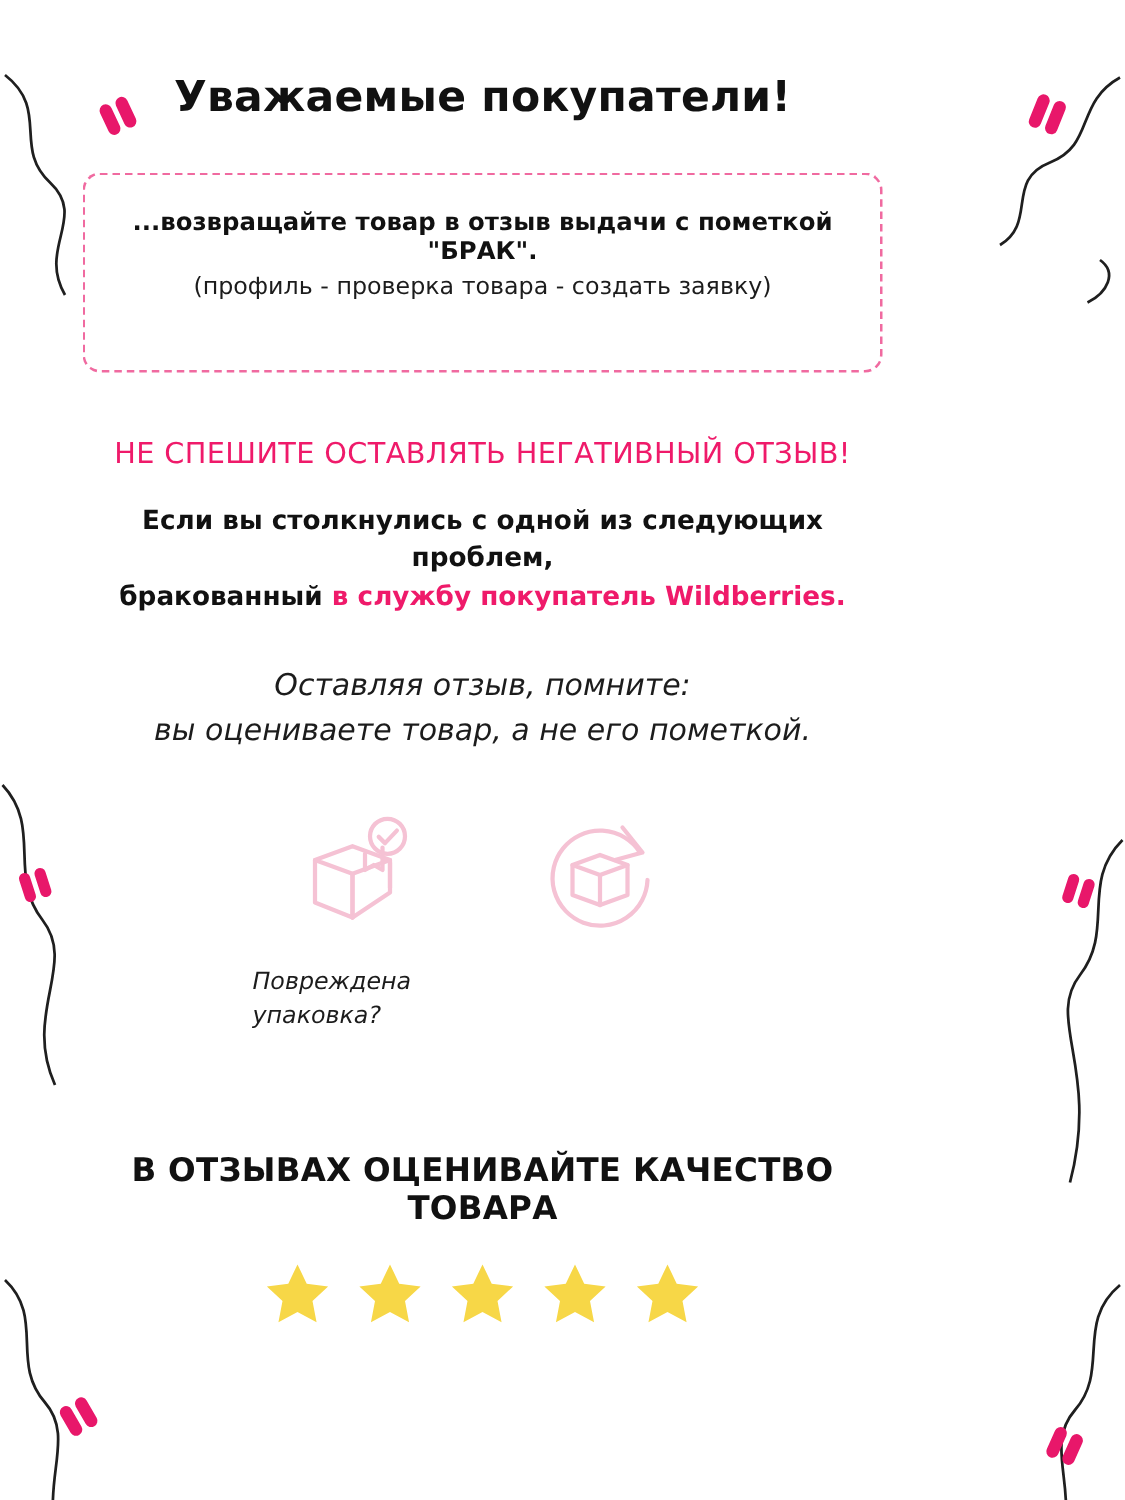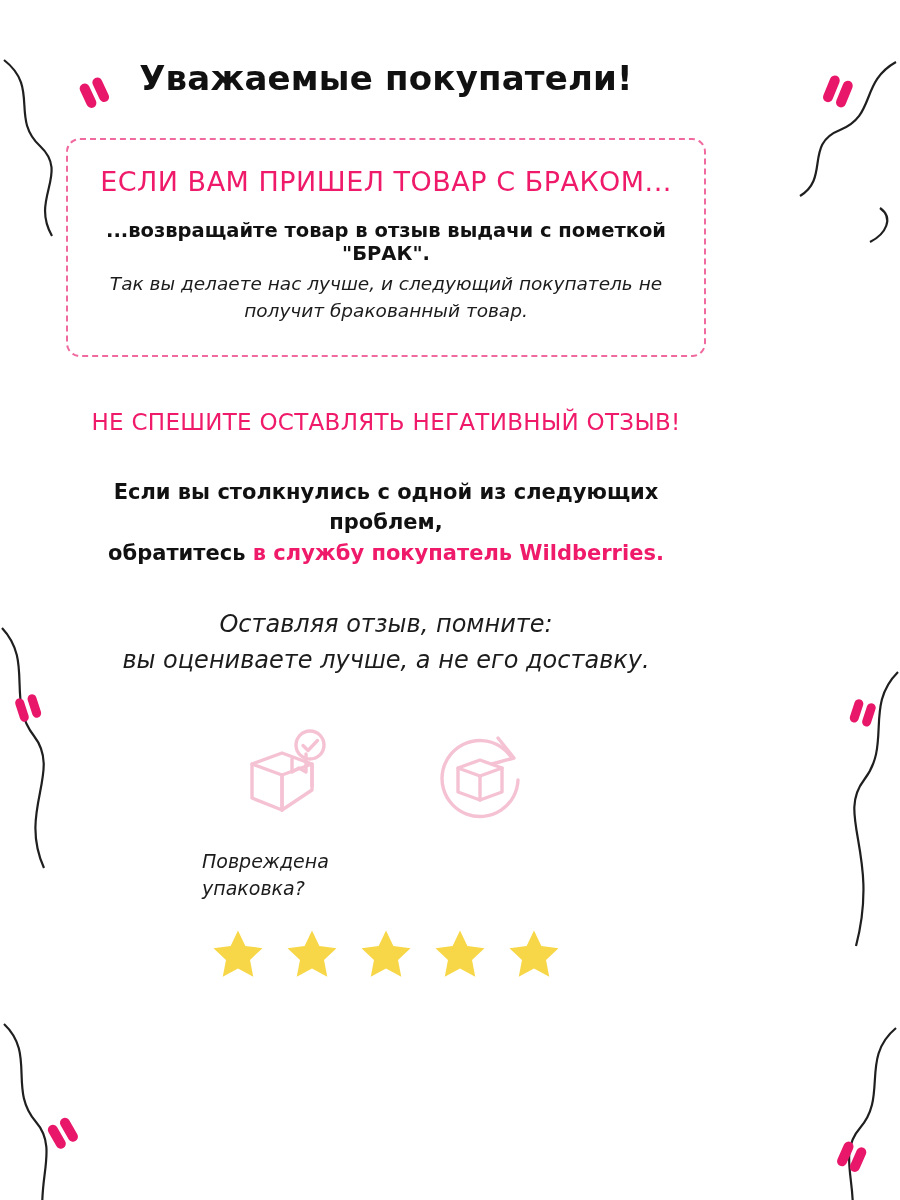--- a/index.html
+++ b/index.html
@@ -91,21 +91,21 @@
     margin: 52px 0 0 0;
     font-weight: normal;
     letter-spacing: 0.3px;
   }
 
   .problems-text {
     text-align: center;
     font-size: 21px;
     font-weight: bold;
     line-height: 1.45;
-    margin: 42px 0 0 0;
+    margin: 25px 0 0 0;
     color: #111111;
   }
   .problems-text .support {
     color: #ef1a6a;
   }
 
   .remember {
     text-align: center;
     font-size: 24px;
     line-height: 1.5;
@@ -223,35 +223,34 @@
         <rect x="14" y="0" width="10" height="26" rx="5" fill="#e8176a"></rect>
       </g>
     </svg>
   </div>
 
   <div class="content">
 
     <h1 class="main-title">Уважаемые покупатели!</h1>
 
     <div class="defect-box">
-      <div class="defect-heading">ЕСЛИ ВАМ ПРИШЕЛ ТОВАР С БРАКОМ...</div>
       <div class="defect-line1">...возвращайте товар в отзыв выдачи с пометкой "БРАК".</div>
-      <div class="defect-note">Так вы делаете нас лучше, и следующий покупатель не получит бракованный товар.</div>
+      <div class="defect-line2">(профиль - проверка товара - создать заявку)</div>
     </div>
 
     <div class="negative-heading">НЕ СПЕШИТЕ ОСТАВЛЯТЬ НЕГАТИВНЫЙ ОТЗЫВ!</div>
 
     <div class="problems-text">
       <span>Если вы столкнулись с одной из следующих проблем,</span><br>
-      <span>обратитесь </span><span class="support">в службу покупатель Wildberries.</span>
+      <span>бракованный </span><span class="support">в службу покупатель Wildberries.</span>
     </div>
 
     <div class="remember">
       <span>Оставляя отзыв, помните:</span><br>
-      <span>вы оцениваете лучше, а не его доставку.</span>
+      <span>вы оцениваете товар, а не его пометкой.</span>
     </div>
 
     <div class="icons-row">
 
       <div class="icon-item">
         <div class="icon-art">
           <svg width="110" height="96" viewBox="0 0 110 96" fill="none" stroke="#f5c2d4" stroke-width="3.4" stroke-linecap="round" stroke-linejoin="round">
             <circle cx="74" cy="17" r="14"></circle>
             <path d="M67 17.5 l5 5 9.5 -10"></path>
             <path d="M16 36 l30 -11 30 11 -30 11 z"></path>
@@ -276,20 +275,21 @@
             <path d="M32 40 l22 -8 22 8 -22 8 z"></path>
             <path d="M32 40 v24 l22 8 V48"></path>
             <path d="M76 40 v24 l-22 8"></path>
           </svg>
         </div>
       </div>
 
 
     </div>
 
+    <div class="footer-title">В ОТЗЫВАХ ОЦЕНИВАЙТЕ КАЧЕСТВО ТОВАРА</div>
 
     <div class="stars">
       <svg class="star" width="62" height="60" viewBox="0 0 24 24">
           <path d="M12 2.2l2.95 6.2 6.85.85-5 4.7 1.3 6.75L12 17.4 5.9 20.7l1.3-6.75-5-4.7 6.85-.85z" fill="#f7d747"></path>
         </svg>
       <svg class="star" width="62" height="60" viewBox="0 0 24 24">
           <path d="M12 2.2l2.95 6.2 6.85.85-5 4.7 1.3 6.75L12 17.4 5.9 20.7l1.3-6.75-5-4.7 6.85-.85z" fill="#f7d747"></path>
         </svg>
       <svg class="star" width="62" height="60" viewBox="0 0 24 24">
           <path d="M12 2.2l2.95 6.2 6.85.85-5 4.7 1.3 6.75L12 17.4 5.9 20.7l1.3-6.75-5-4.7 6.85-.85z" fill="#f7d747"></path>

